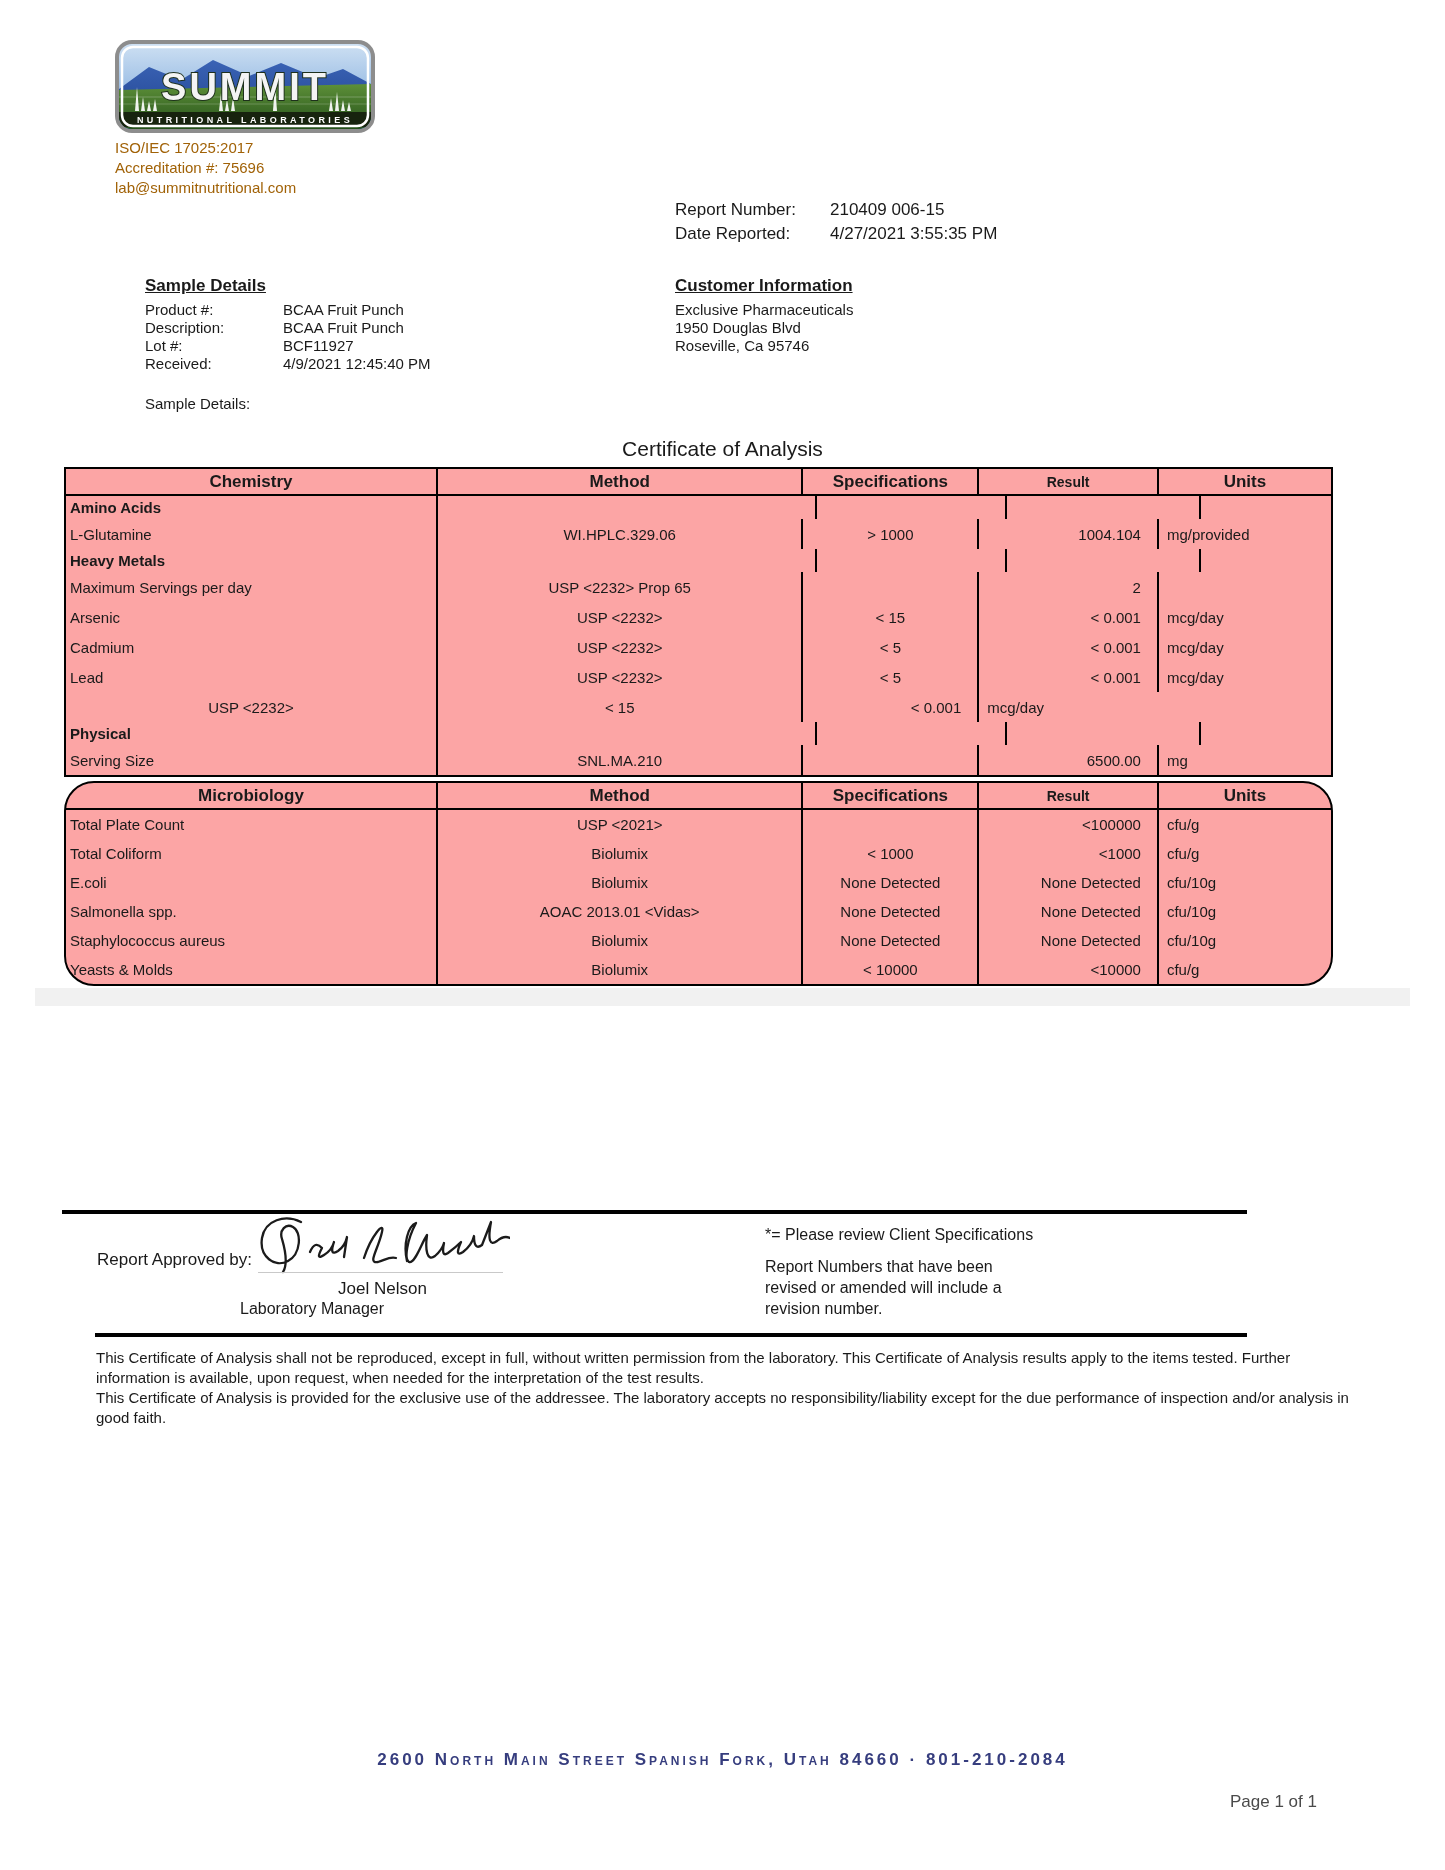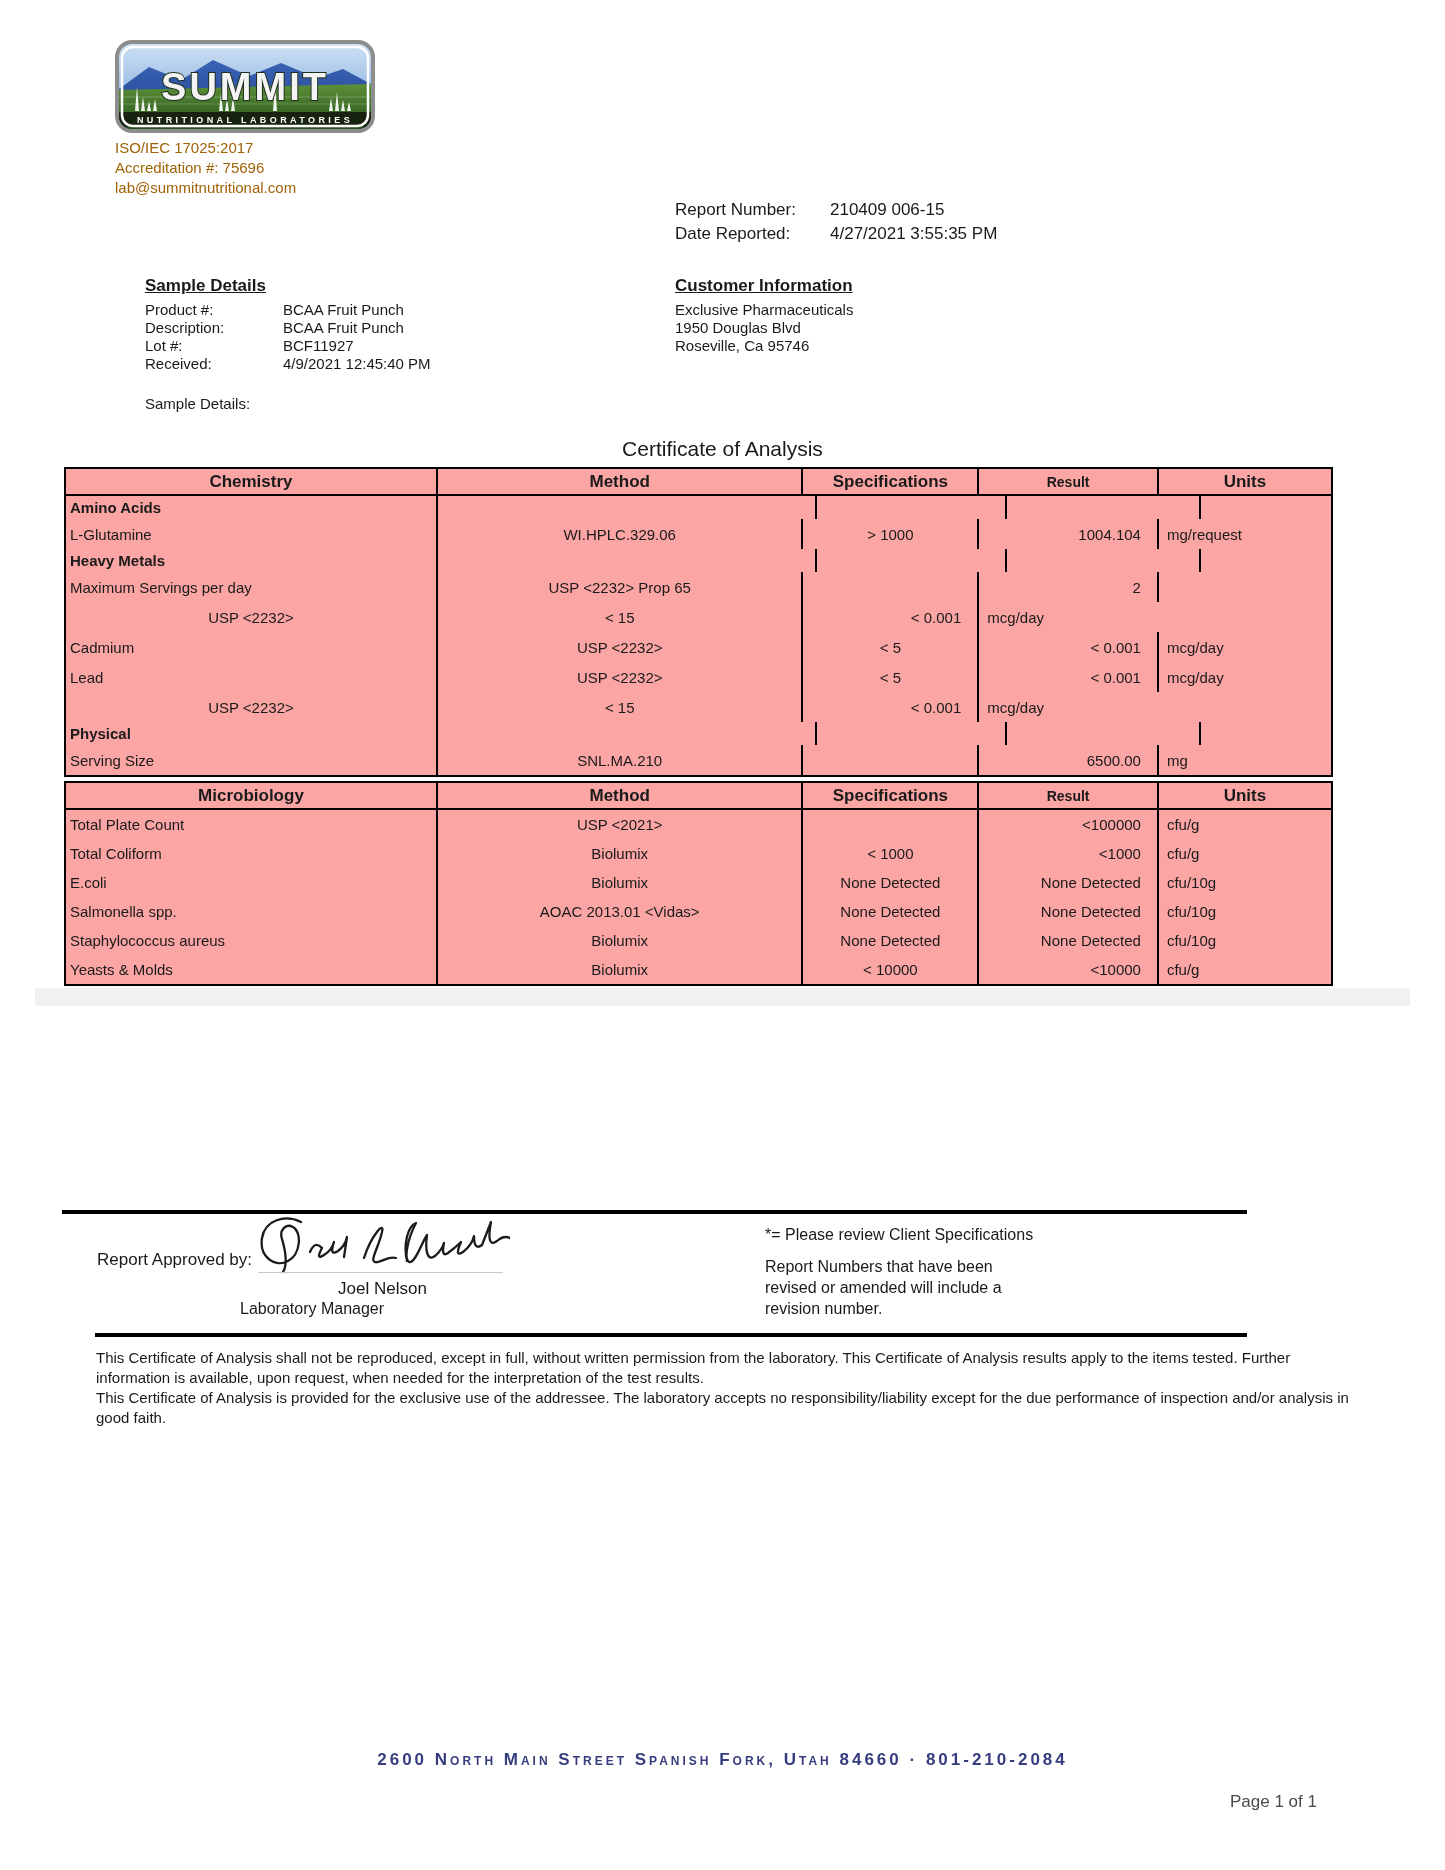--- a/index.html
+++ b/index.html
@@ -26,21 +26,21 @@
   .kv-label{width:138px;}
   .kv-value{}
   .customer-info{position:absolute;left:675px;top:276px;font-size:15px;}
   .cust-line{line-height:18px;}
   .sample-details-extra{position:absolute;left:145px;top:395px;font-size:15px;}
   
   .coa-title{position:absolute;left:0;top:437px;width:100%;text-align:center;font-size:21px;}
   
   .coa-table{position:absolute;left:64px;width:1265px;border:2px solid #000;background:#fca5a5;}
   .coa-table.chem{top:467px;}
-  .coa-table.micro{top:781px;}
+  .coa-table.micro{top:781px;border-radius:30px;}
   .t-head{display:grid;grid-template-columns:29.4% 28.9% 13.9% 14.2% 13.6%;border-bottom:2px solid #000;height:25px;}
   .t-hcell{display:flex;align-items:center;justify-content:center;font-weight:bold;font-size:17px;border-right:2px solid #000;}
   .t-hcell:last-child{border-right:none;}
   .t-hcell.small{font-size:14px;}
   .t-row{display:grid;grid-template-columns:29.4% 28.9% 13.9% 14.2% 13.6%;height:30px;}
   .t-row.section{height:23px;font-weight:bold;gap:14px;}
   .micro .t-row{height:29px;}
   .t-cell{display:flex;align-items:center;font-size:15px;border-right:2px solid #000;overflow:hidden;white-space:nowrap;}
   .t-cell:last-child{border-right:none;}
   .t-cell.c0{justify-content:flex-start;padding-left:4px;}
@@ -187,37 +187,38 @@
         <div class="t-cell c1"></div>
         <div class="t-cell c2"></div>
         <div class="t-cell c3"></div>
         <div class="t-cell c4"></div>
       </div>
       <div class="t-row">
         <div class="t-cell c0">L-Glutamine</div>
         <div class="t-cell c1">WI.HPLC.329.06</div>
         <div class="t-cell c2">&gt; 1000</div>
         <div class="t-cell c3">1004.104</div>
-        <div class="t-cell c4">mg/request</div>
+        <div class="t-cell c4">mg/provided</div>
       </div>
       <div class="t-row section">
         <div class="t-cell c0">Heavy Metals</div>
         <div class="t-cell c1"></div>
         <div class="t-cell c2"></div>
         <div class="t-cell c3"></div>
         <div class="t-cell c4"></div>
       </div>
       <div class="t-row">
         <div class="t-cell c0">Maximum Servings per day</div>
         <div class="t-cell c1">USP &lt;2232&gt; Prop 65</div>
         <div class="t-cell c2"></div>
         <div class="t-cell c3">2</div>
         <div class="t-cell c4"></div>
       </div>
       <div class="t-row">
+        <div class="t-cell c0">Arsenic</div>
         <div class="t-cell c1">USP &lt;2232&gt;</div>
         <div class="t-cell c2">&lt; 15</div>
         <div class="t-cell c3">&lt; 0.001</div>
         <div class="t-cell c4">mcg/day</div>
       </div>
       <div class="t-row">
         <div class="t-cell c0">Cadmium</div>
         <div class="t-cell c1">USP &lt;2232&gt;</div>
         <div class="t-cell c2">&lt; 5</div>
         <div class="t-cell c3">&lt; 0.001</div>

